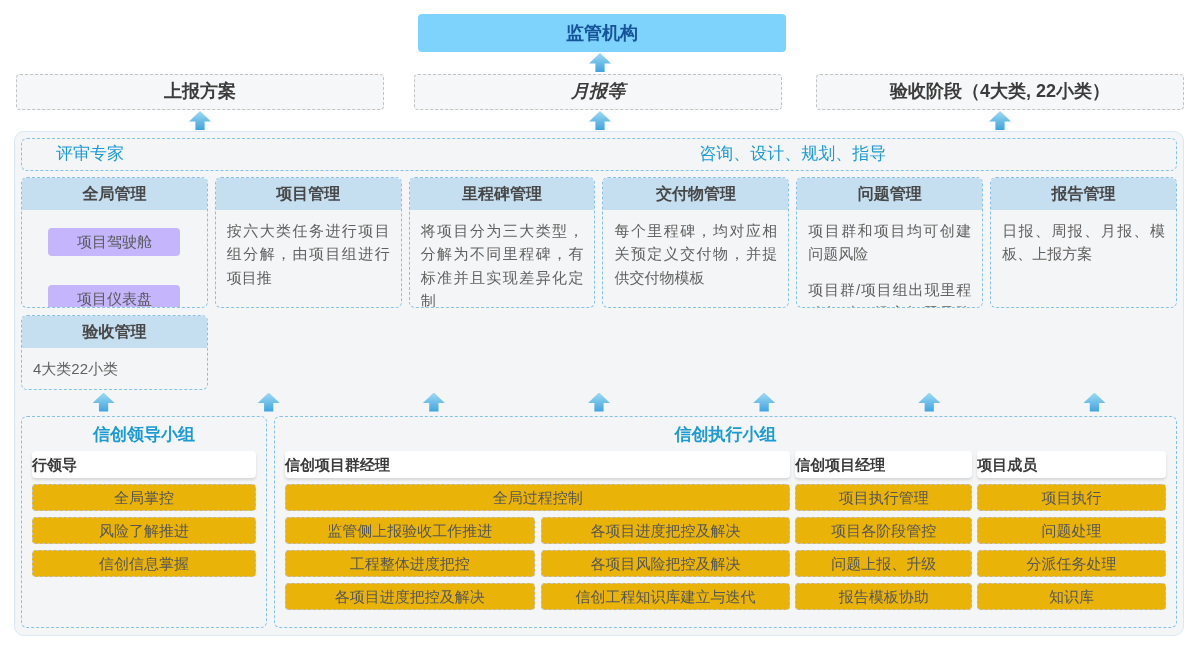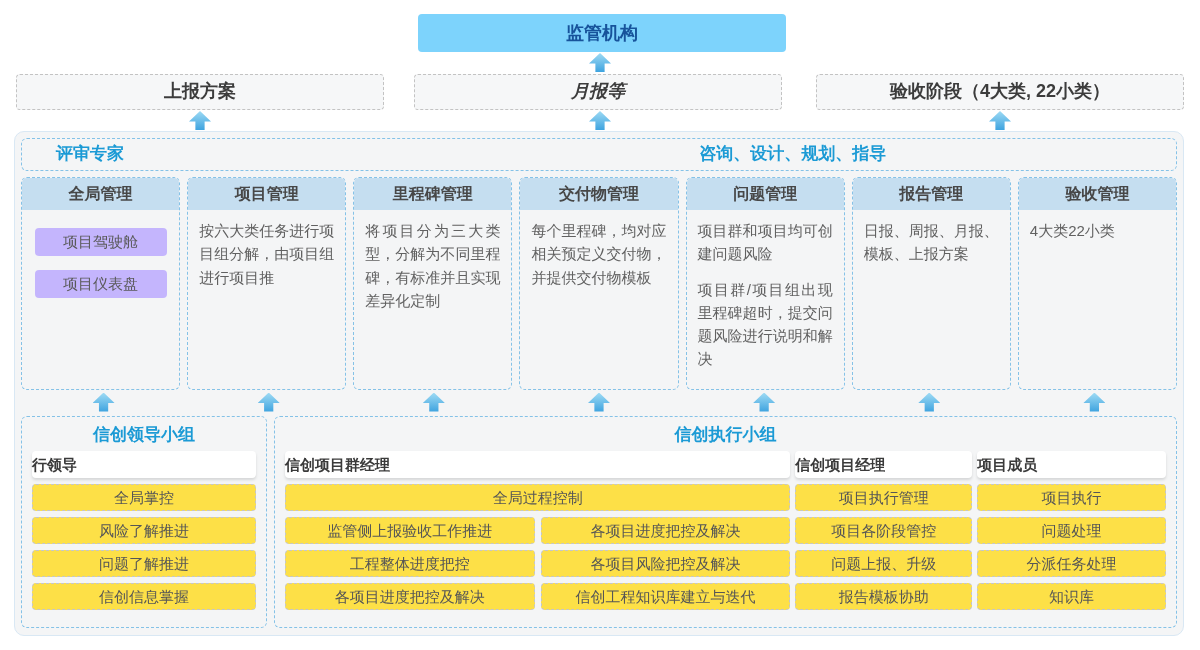--- a/index.html
+++ b/index.html
@@ -45,46 +45,46 @@
     background:#f4f5f6; border:1px solid #d9e8f4; border-radius:10px;
     padding:6px;
   }
   .header-bar {
     position:relative; height:33px;
     border:1.5px dashed #85c2e7; border-radius:6px;
     margin-bottom:6px;
   }
   .expert-label {
     position:absolute; left:34px; top:0; line-height:30px;
-    color:#1b9ad5; font-weight:bold; font-size:17px;
+    color:#1b9ad5; font-weight:normal; font-size:17px;
   }
   .advisory-label {
     position:absolute; left:66.8%; transform:translateX(-50%); top:0;
     line-height:30px; white-space:nowrap;
-    color:#1b9ad5; font-weight:bold; font-size:17px;
-  }
-
-  
-  .modules { display:grid; grid-template-columns:repeat(7,1fr); gap:7px; height:213px; }
+    color:#1b9ad5; font-weight:normal; font-size:17px;
+  }
+
+  
+  .modules { display:grid; grid-template-columns:repeat(6,1fr); gap:7px; height:213px; }
   .module { border:1.5px dashed #85c2e7; border-radius:6px; overflow:hidden; }
   .module-header {
     height:32px; line-height:32px; background:#c5def0;
     text-align:center; font-weight:bold; font-size:16px; color:#474747;
   }
   .module-body {
     padding:9px 11px; font-size:15px; color:#616161; line-height:1.55;
     text-align:justify; text-justify:inter-ideograph;
   }
   .module-body p + p { margin-top:12px; }
   .pill {
     margin:9px auto 0; width:132px; height:28px; line-height:28px;
     background:#c4b5fd; border-radius:4px; text-align:center;
     font-size:15px; color:#5a5a5a;
   }
-  .pill + .pill { margin-top:14px; }
+  .pill + .pill { margin-top:29px; }
 
   
   .arrows-row {
     display:grid; grid-template-columns:repeat(7,1fr);
     height:24px; align-items:center; justify-items:center;
   }
 
   
   .bottom { display:grid; grid-template-columns:246px 1fr; gap:7px; height:212px; margin-top:2px; }
   .panel { border:1.5px dashed #85c2e7; border-radius:6px; padding:4px 10px 8px; }
@@ -94,21 +94,21 @@
   }
   .role-box {
     height:27px; line-height:27px; background:#ffffff; border-radius:4px;
     box-shadow:0 2px 3px rgba(0,0,0,0.13);
     text-align:left; font-weight:bold; font-size:15px; color:#3a3a3a;
     margin-top:2px;
   }
   .item {
     height:27px; line-height:25px; border:1px dashed #c6c6c6; border-radius:4px;
     text-align:center; font-size:15px; color:#565656; margin-top:6px;
-    background:#fde047; overflow:hidden; white-space:nowrap;
+    background:#eab308; overflow:hidden; white-space:nowrap;
   }
   .exec-grid { display:grid; grid-template-columns:503fr 176fr 188fr; gap:5px; }
   .two-col { display:grid; grid-template-columns:1fr 1fr; column-gap:6px; }
 </style>
 </head>
 <body>
 
 <div class="reg-box">监管机构</div>
 <div class="arrow-up arrow-abs a-reg"></div>
 
@@ -183,21 +183,20 @@
     <div class="arrow-up"></div>
   </div>
 
   <div class="bottom">
 
     <div class="panel">
       <div class="panel-title">信创领导小组</div>
       <div class="role-box">行领导</div>
       <div class="item">全局掌控</div>
       <div class="item">风险了解推进</div>
-      <div class="item">问题了解推进</div>
       <div class="item">信创信息掌握</div>
     </div>
 
     <div class="panel">
       <div class="panel-title">信创执行小组</div>
       <div class="exec-grid">
 
         <div>
           <div class="role-box">信创项目群经理</div>
           <div class="item">全局过程控制</div>

